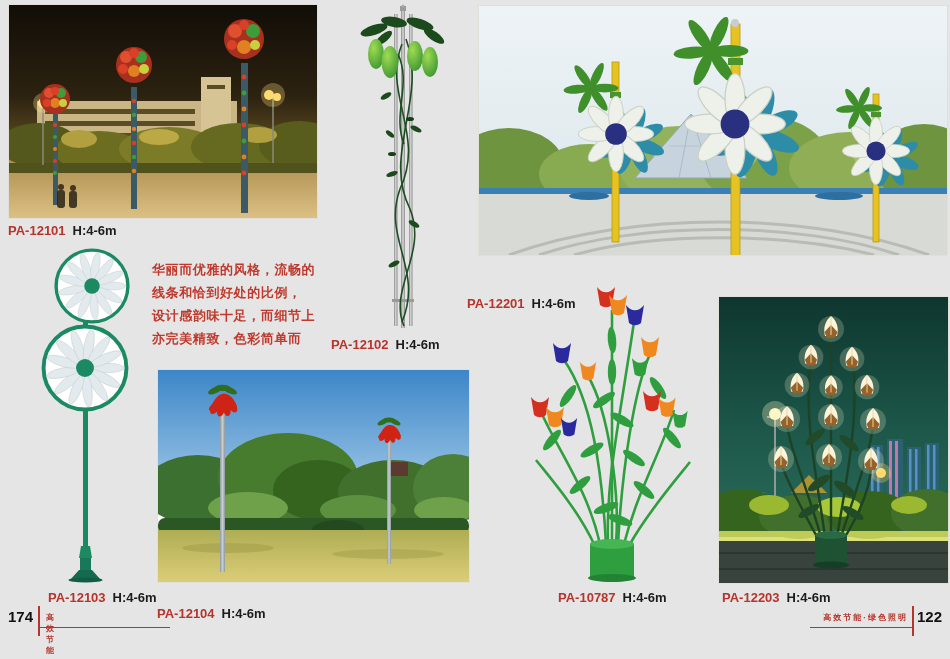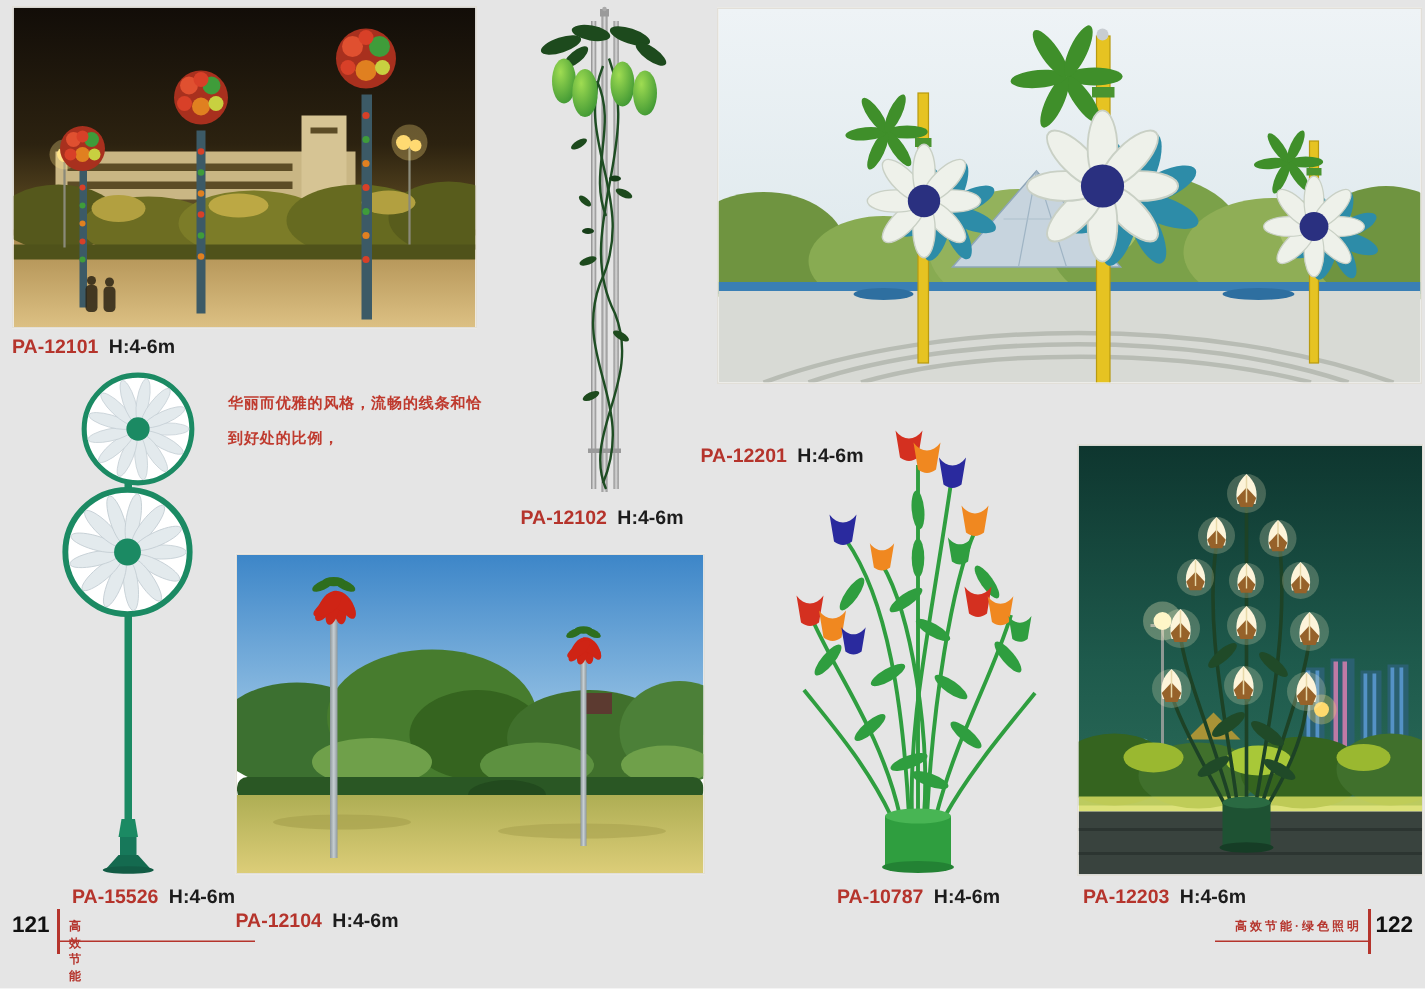--- a/index.html
+++ b/index.html
@@ -3,21 +3,21 @@
 <meta charset="utf-8">
 <style>
   html,body{margin:0;padding:0;background:#ffffff;}
   #page{position:relative;width:950px;height:659px;background:#e5e5e5;overflow:hidden;
         font-family:Liberation Sans, sans-serif;}
   .abs{position:absolute;}
   .photo{border:1px solid #e2dfd8;box-sizing:border-box;overflow:hidden;background:#fff;}
   .render{overflow:hidden;}
   .plabel{font-size:13px;font-weight:bold;color:#1c1c1c;white-space:nowrap;}
   .plabel .code{color:#b5342c;margin-right:7px;}
-  .desc{color:#bf3a2e;font-size:10px;line-height:23px;letter-spacing:0.6px;font-weight:bold;}
+  .desc{color:#bf3a2e;font-size:13px;line-height:23px;letter-spacing:0.6px;font-weight:bold;}
   .footer{font-size:8px;}
   .pageno{font-size:15px;font-weight:bold;color:#111;}
   .slogan{color:#b5342c;font-weight:bold;letter-spacing:2px;font-size:8px;}
   .vbar{display:inline-block;width:2px;background:#b5342c;}
   .hline{background:#b5342c;height:1px;}
   svg{display:block;}
 </style>
 </head>
 <body>
 
@@ -191,21 +191,21 @@
       <g>
         <ellipse cx="34" cy="50" rx="8" ry="15" fill="url(#s2fruit)"></ellipse>
         <ellipse cx="48" cy="58" rx="8.5" ry="16" fill="url(#s2fruit)"></ellipse>
         <ellipse cx="73" cy="52" rx="8" ry="15" fill="url(#s2fruit)"></ellipse>
         <ellipse cx="88" cy="58" rx="8" ry="15" fill="url(#s2fruit)"></ellipse>
       </g>
       <ellipse cx="50" cy="150" rx="4" ry="2" fill="#163d18"></ellipse>
       <ellipse cx="68" cy="115" rx="4" ry="2" fill="#163d18"></ellipse>
     </svg>
   </div>
-  <div class="abs plabel" style="left:347px;top:337px;">
+  <div class="abs plabel" style="left:331px;top:337px;">
     <span class="code">PA-12102</span><span>H:4-6m</span>
   </div>
 
   <div class="abs photo" style="left:478px;top:5px;width:470px;height:251px;">
     <svg width="468" height="249" viewBox="0 0 468 249">
       <defs>
         <linearGradient id="s3sky" x1="0" y1="0" x2="0" y2="1">
           <stop offset="0" stop-color="#eef3f6"></stop>
             <stop offset="1" stop-color="#dde8ec"></stop>
         </linearGradient>
@@ -324,25 +324,26 @@
       <use href="#s4wheel" transform="translate(70,40) scale(0.97)"></use>
       <use href="#s4wheel" transform="translate(63,122) scale(1.12)"></use>
 
       <polygon points="59,300 68,300 70,312 57,312" fill="#1b8a63"></polygon>
       <rect x="58" y="312" width="11" height="16" fill="#17785a"></rect>
       <polygon points="48,334 79,334 70,324 57,324" fill="#146a4f"></polygon>
       <ellipse cx="63.5" cy="334" rx="17" ry="2.5" fill="#125c45"></ellipse>
     </svg>
   </div>
   <div class="abs plabel" style="left:48px;top:590px;">
-    <span class="code">PA-15526</span><span>H:4-6m</span>
+    <span class="code">PA-12103</span><span>H:4-6m</span>
   </div>
 
   <div class="abs desc" style="left:152px;top:258px;width:175px;">
     <div>华丽而优雅的风格，流畅的线条和恰到好处的比例，</div>
+    <div>设计感韵味十足，而细节上亦完美精致，色彩简单而</div>
   </div>
 
   <div class="abs photo" style="left:157px;top:369px;width:313px;height:214px;">
     <svg width="311" height="212" viewBox="0 0 311 212">
       <defs>
         <linearGradient id="s5sky" x1="0" y1="0" x2="0" y2="1">
           <stop offset="0" stop-color="#3d86c8"></stop>
             <stop offset="1" stop-color="#9cc6e6"></stop>
         </linearGradient>
         <linearGradient id="s5gr" x1="0" y1="0" x2="0" y2="1">
@@ -566,21 +567,21 @@
         <ellipse cx="112" cy="238" rx="16" ry="4" fill="#2a6a42"></ellipse>
         <ellipse cx="112" cy="268" rx="18" ry="3.5" fill="#163d26"></ellipse>
       </g>
     </svg>
   </div>
   <div class="abs plabel" style="left:722px;top:590px;">
     <span class="code">PA-12203</span><span>H:4-6m</span>
   </div>
 
   <div class="abs footer" style="left:8px;top:606px;height:30px;">
-    <span class="pageno abs" style="left:0;top:2px;">121</span>
+    <span class="pageno abs" style="left:0;top:2px;">174</span>
     <span class="vbar abs" style="left:30px;top:0;height:30px;"></span>
     <span class="slogan abs" style="left:38px;top:6px;">高效节能·绿色照明</span>
     <span class="hline abs" style="left:30px;top:21px;width:132px;"></span>
   </div>
 
   <div class="abs footer" style="left:810px;top:606px;width:132px;height:30px;">
     <span class="slogan abs" style="right:34px;top:6px;">高效节能·绿色照明</span>
     <span class="hline abs" style="right:30px;top:21px;width:102px;"></span>
     <span class="vbar abs" style="right:28px;top:0;height:30px;"></span>
     <span class="pageno abs" style="right:0;top:2px;text-align:center;">122</span>

